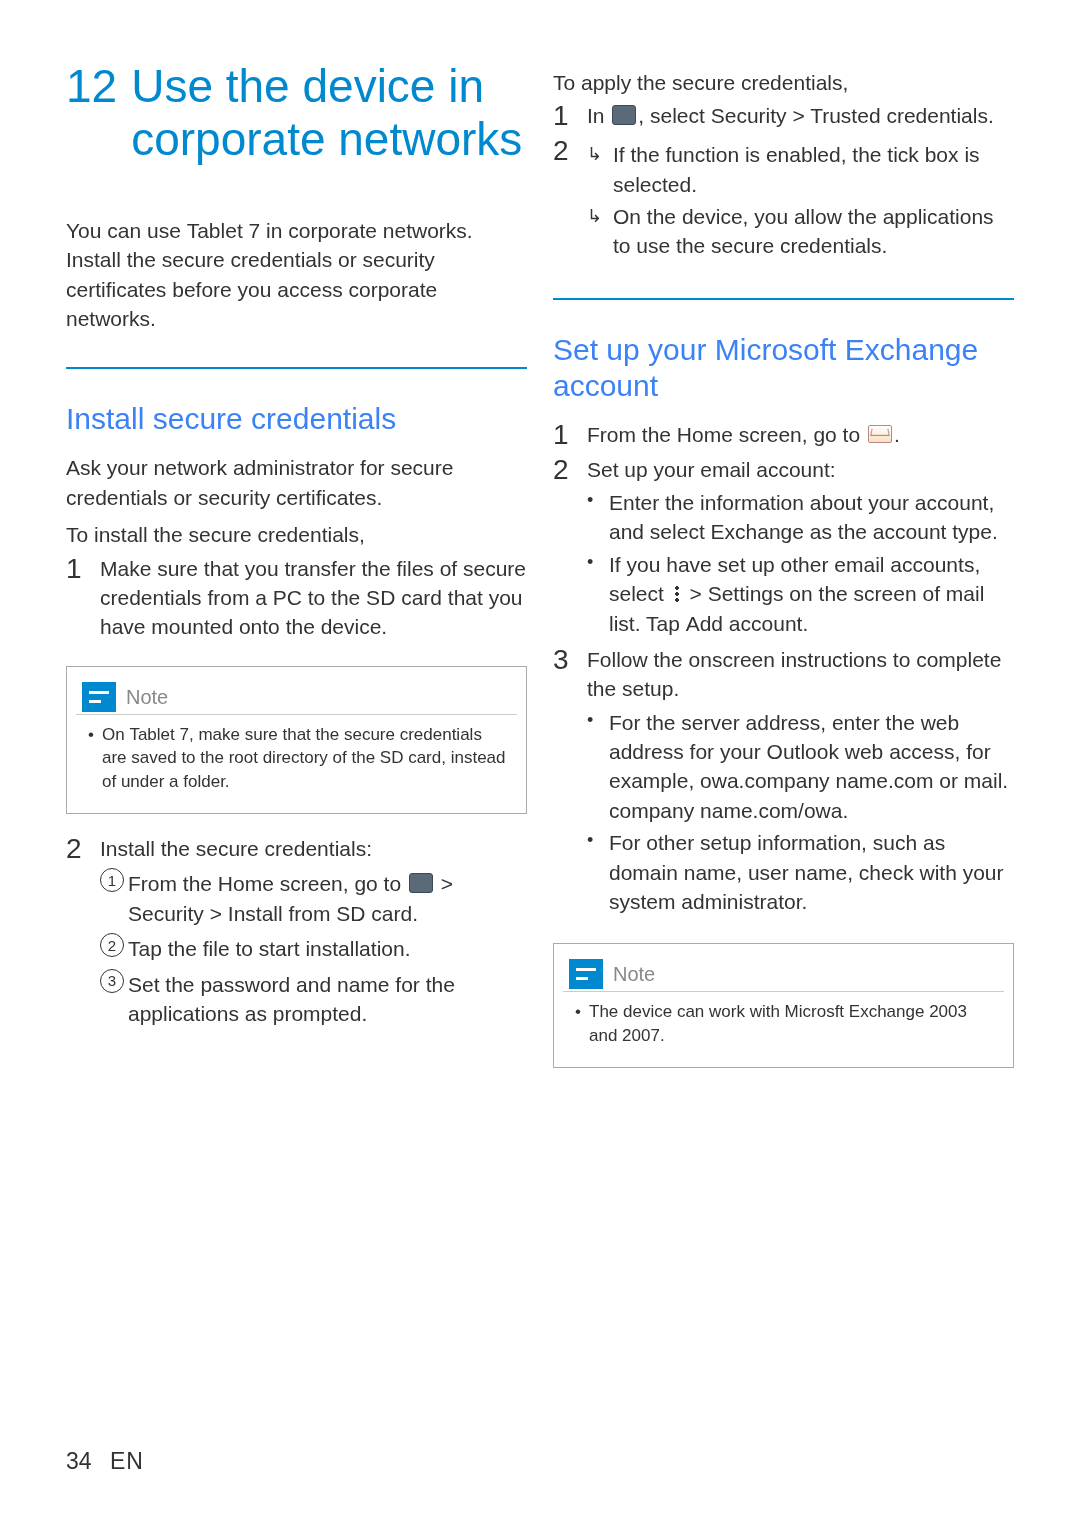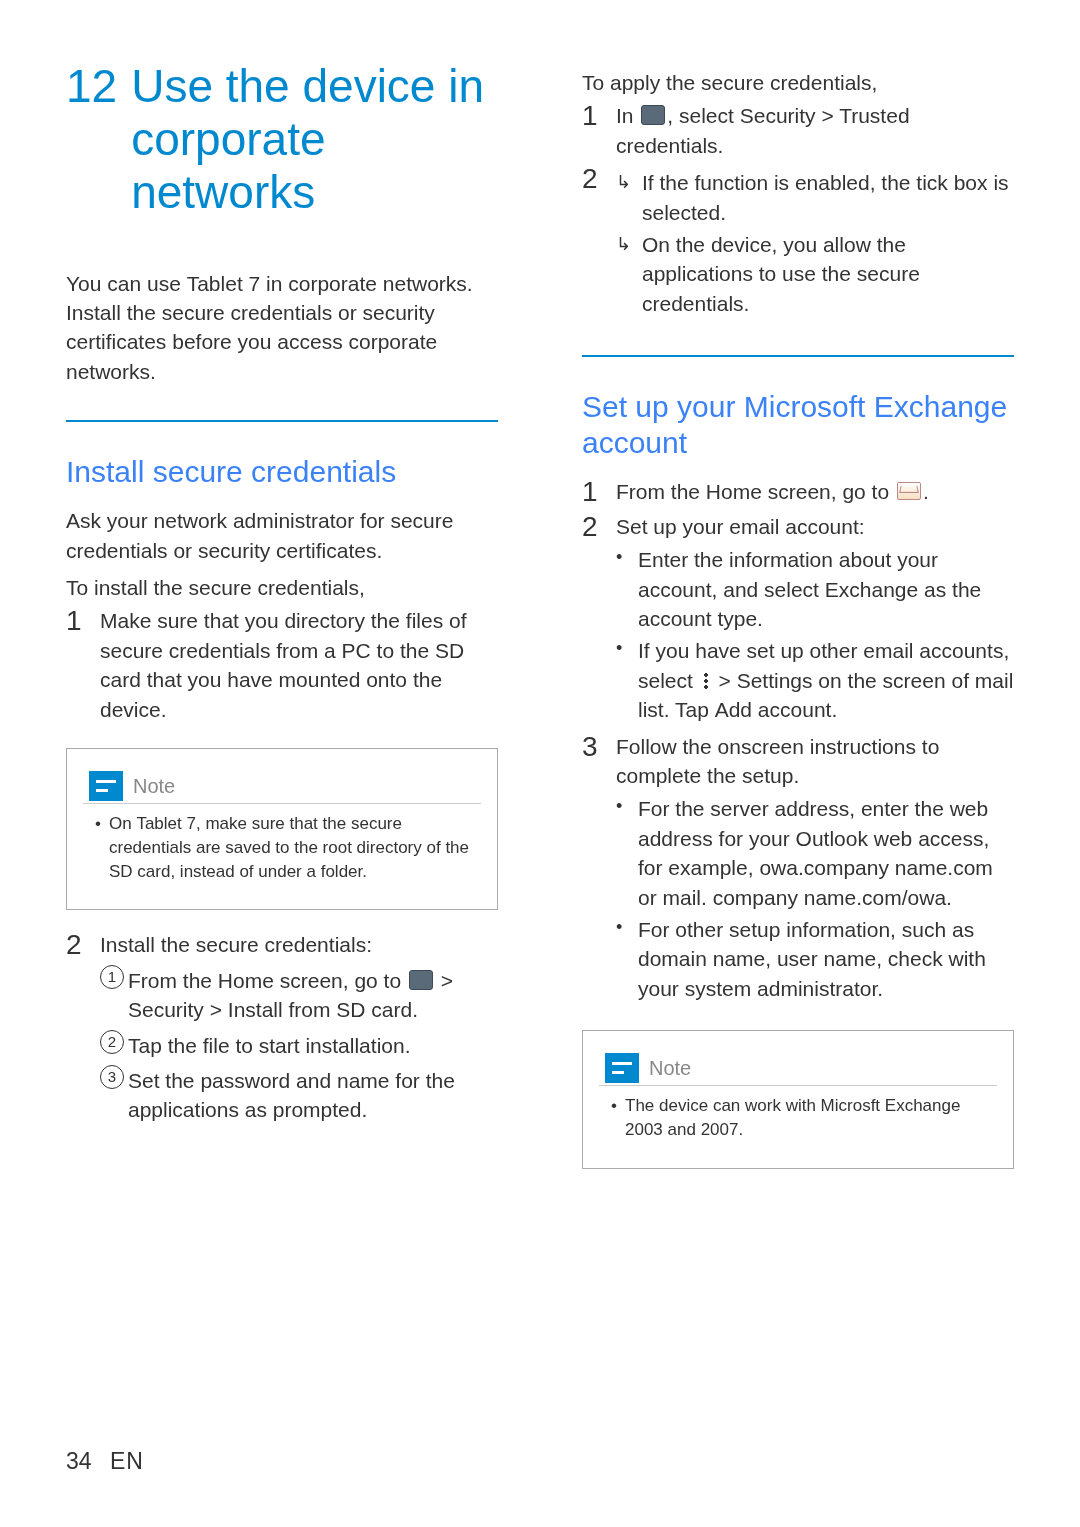--- a/index.html
+++ b/index.html
@@ -10,21 +10,21 @@
     margin: 0;
     padding: 60px 66px 50px 66px;
     width: 1080px;
     height: 1527px;
     box-sizing: border-box;
     line-height: 1.4;
     font-size: 21px;
   }
   .columns {
     display: flex;
-    gap: 84px;
+    gap: 26px;
   }
   .col {
     flex: 1;
     min-width: 0;
   }
   h1.chapter {
     color: #0089cf;
     font-weight: 400;
     font-size: 46px;
     line-height: 1.15;
@@ -79,21 +79,21 @@
   }
   .circ {
     display:inline-flex; width:22px; height:22px; border:1.5px solid #333;
     border-radius:50%; align-items:center; justify-content:center;
     font-size:15px;
   }
   .circlist > li .txt { flex:1; }
   .notebox {
     border: 1px solid #aaa;
     margin: 24px 0 20px 0;
-    padding: 16px;
+    padding: 9px;
   }
   .notebox .head {
     display:flex; align-items:center; padding: 6px 6px 2px 6px;
     border-bottom: 1px solid #ccc;
   }
   .notebox .head .label { color:#888; font-size:20px; margin-left:10px; }
   .noteicon {
     width:34px; height:30px; background:#0089cf; position:relative;
     display:inline-block;
   }
@@ -152,21 +152,21 @@
 
     <hr class="section-rule" style="margin-top:34px;">
     <h2 class="section">Install secure credentials</h2>
 
     <p class="bodytext">Ask your network administrator for secure credentials or security certificates.</p>
     <p class="subhead"><b>To install the secure credentials,</b></p>
 
     <ol class="numlist">
       <li>
         <span class="n">1</span>
-        <span class="t">Make sure that you directory the files of secure credentials from a PC to the SD card that you have mounted onto the device.</span>
+        <span class="t">Make sure that you transfer the files of secure credentials from a PC to the SD card that you have mounted onto the device.</span>
       </li>
     </ol>
 
     <div class="notebox">
       <div class="head">
         <span class="noteicon"></span>
         <span class="label">Note</span>
       </div>
       <ul>
         <li>

